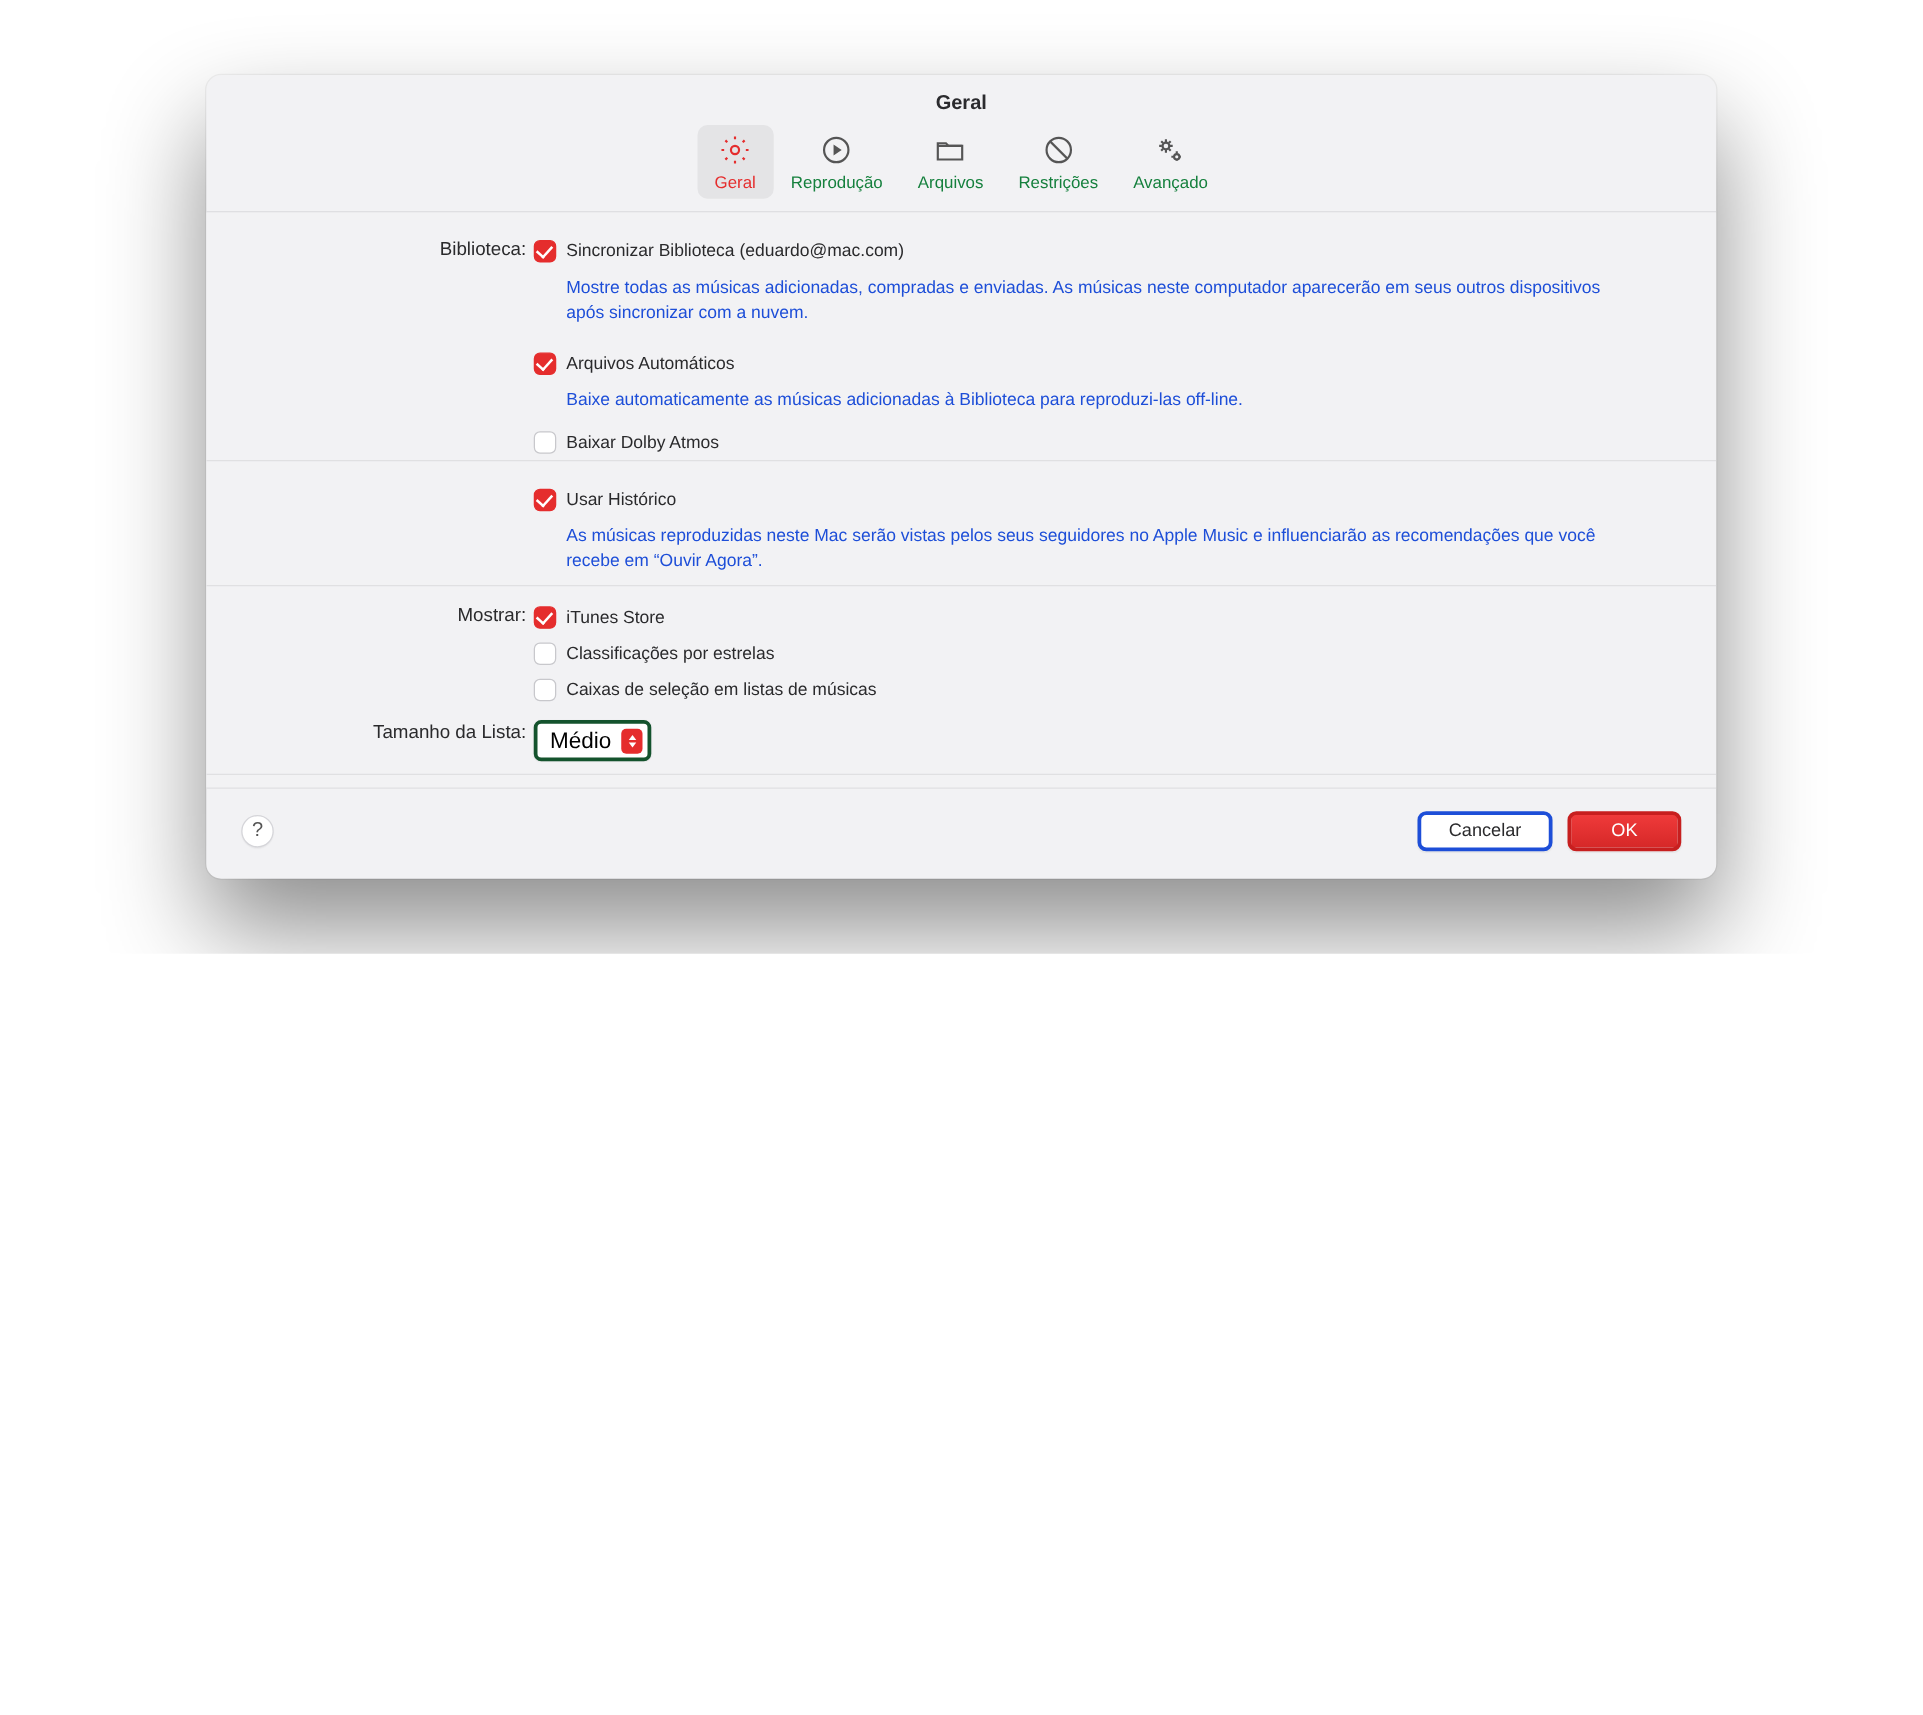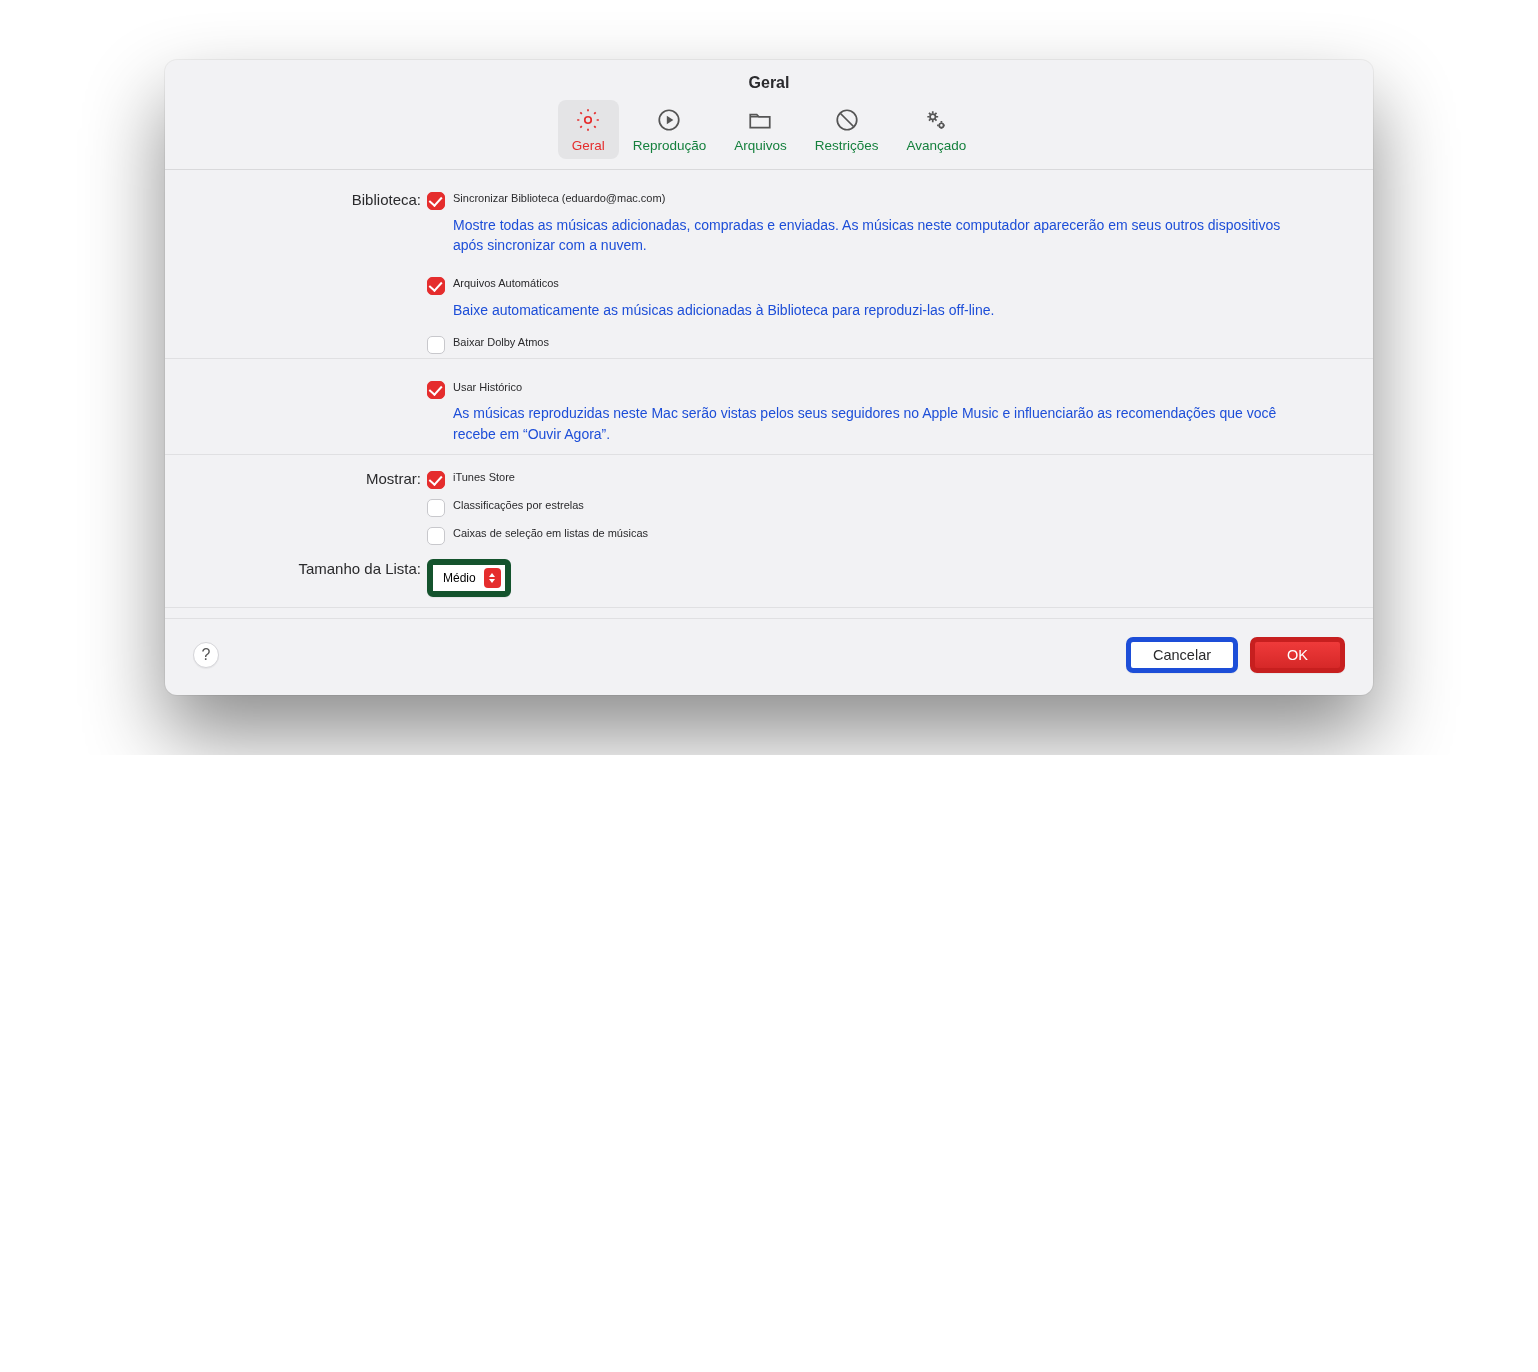--- a/index.html
+++ b/index.html
@@ -89,42 +89,42 @@
     border-color: #e52d2d;
   }
   .checkbox.checked::after {
     content: "";
     width: 10px; height: 6px;
     border-left: 2.4px solid #fff;
     border-bottom: 2.4px solid #fff;
     transform: rotate(-48deg) translate(0.5px,-1px);
   }
   .option-title {
-    font-size: 11px;
+    font-size: 14px;
     color: #2a2a2c;
     line-height: 1.5;
   }
   .option-desc {
     font-size: 14px;
     color: #1d4ed8;
     line-height: 1.45;
     margin-top: 8px;
     padding-right: 10px;
   }
   .select-wrap {
     grid-column: 2 / span 2;
     display: flex;
     align-items: center;
   }
   .select {
     background: #fff;
-    border: 6px solid #14532d;
+    border: 3px solid #14532d;
     border-radius: 6px;
     padding: 3px 4px 3px 10px;
-    font-size: 12px;
+    font-size: 18px;
     display: inline-flex;
     align-items: center;
     gap: 8px;
     cursor: pointer;
     box-shadow: 0 0.5px 1px rgba(0,0,0,0.06);
   }
   .select-stepper {
     width: 17px; height: 20px;
     background: #e52d2d;
     border-radius: 4px;
@@ -155,21 +155,21 @@
     display: flex; align-items:center; justify-content:center;
     font-size: 16px; color:#555; cursor:pointer;
     box-shadow: 0 1px 1px rgba(0,0,0,0.05);
   }
   .footer-spacer { flex: 1; }
   .btn {
     border-radius: 7px;
     font-size: 14.5px;
     padding: 5px 22px;
     cursor: pointer;
-    border: 5px solid #1d4ed8;
+    border: 3px solid #1d4ed8;
     background: #fff;
     color: #2a2a2c;
     box-shadow: 0 1px 1px rgba(0,0,0,0.05);
     margin-left: 12px;
   }
   .btn.primary {
     background: linear-gradient(#ef3a3a,#d62828);
     border-color: #c71f1f;
     color: #fff;
     font-weight: 500;

